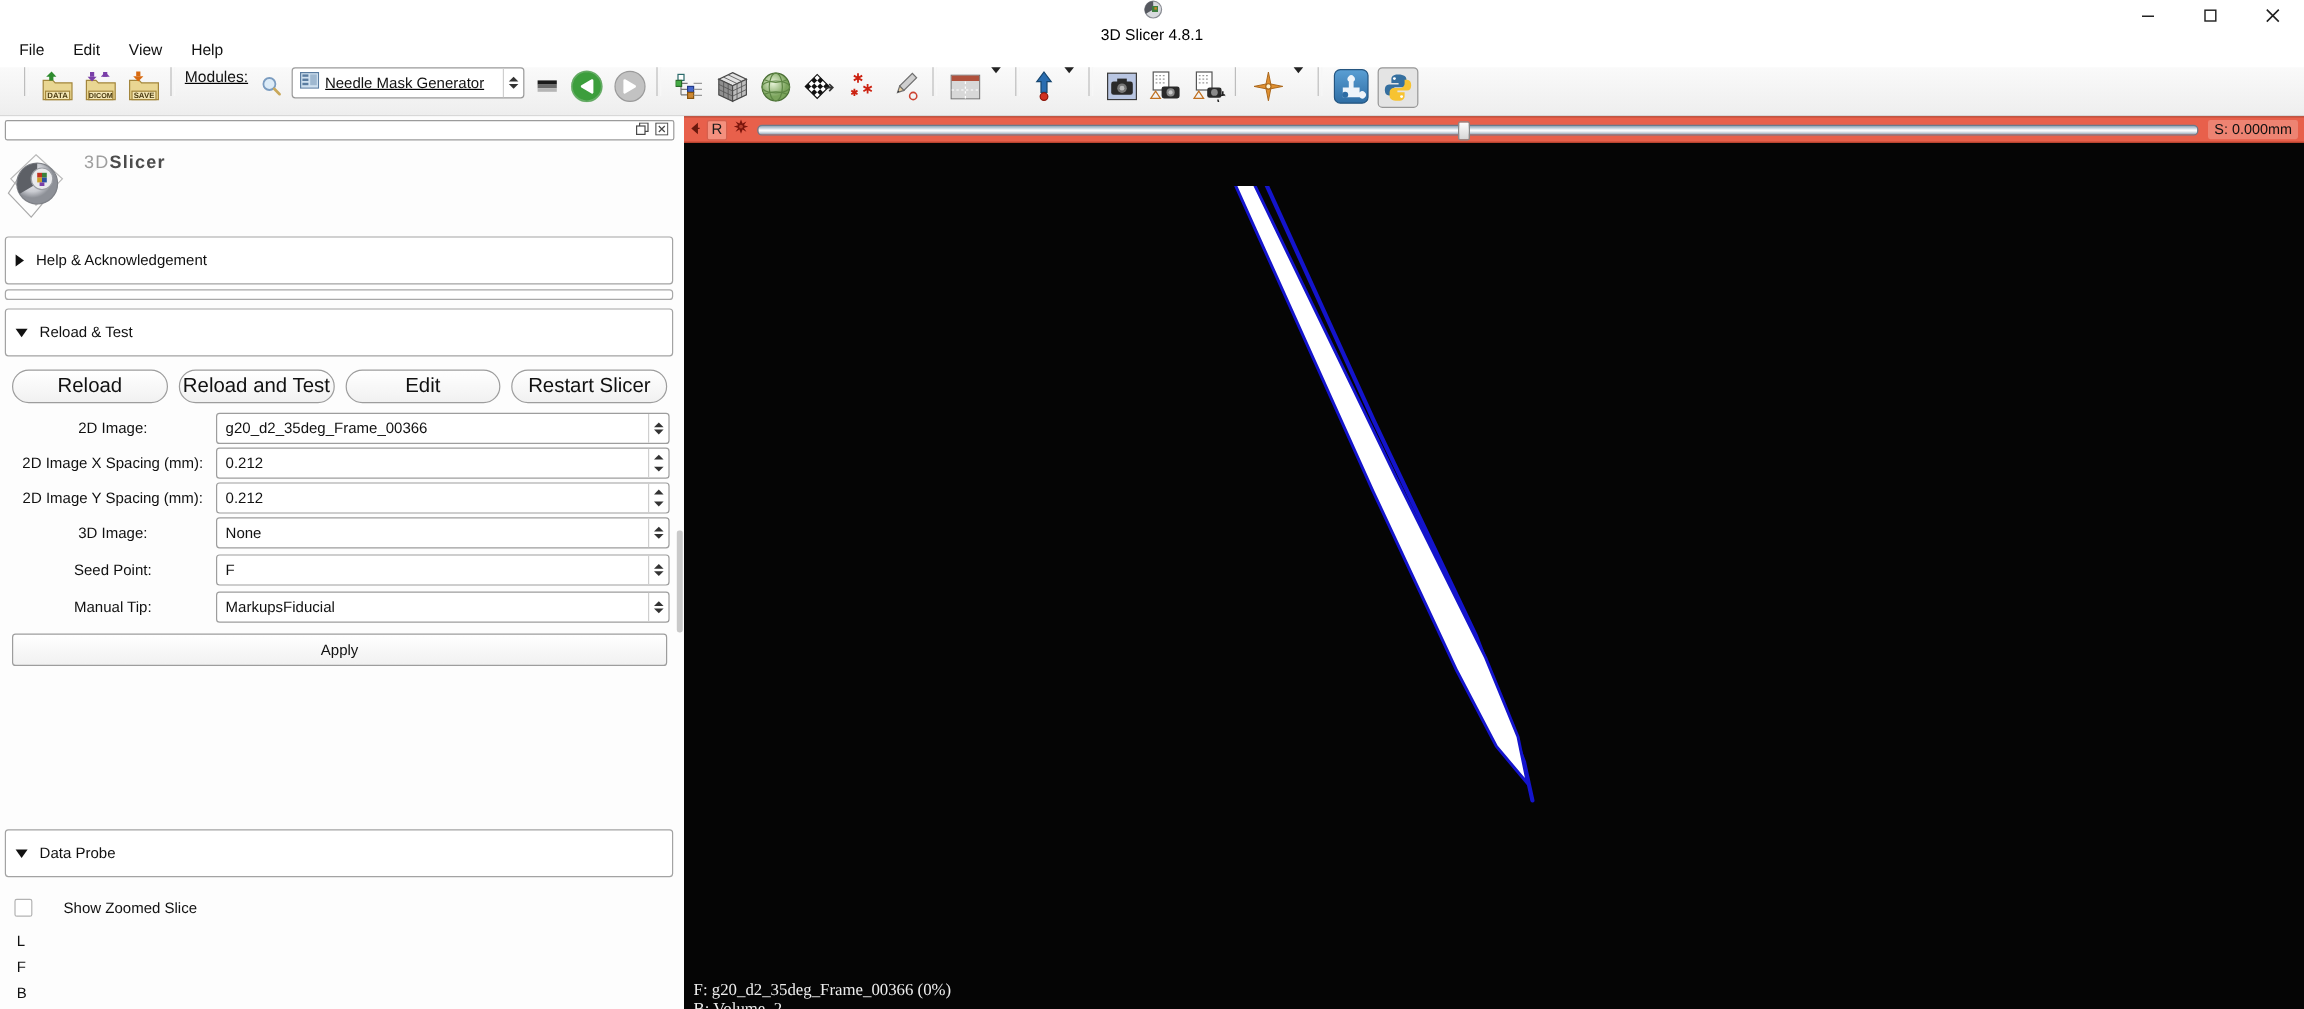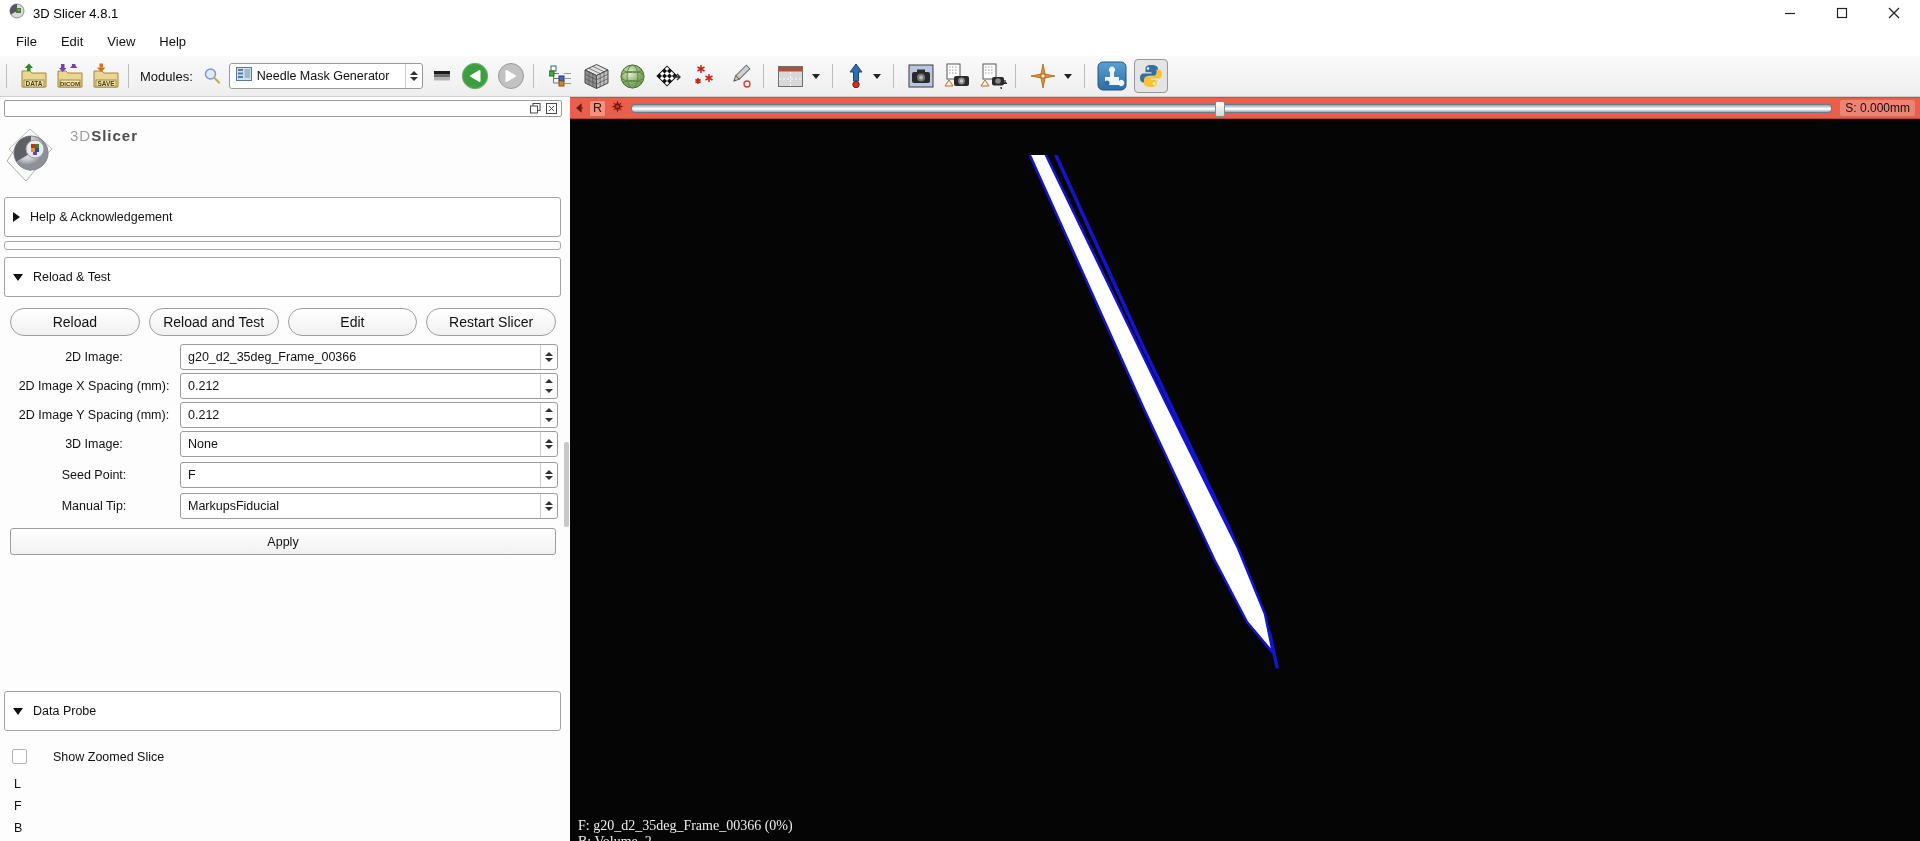--- a/index.html
+++ b/index.html
@@ -1,33 +1,33 @@
 <!DOCTYPE html>
 <html style="--slice_bar: #e8604b; --needle_outline: #1414cc; --needle_fill: #ffffff; --view_background: #050505;"><head>
 <meta charset="utf-8">
 <style>
   * { box-sizing: border-box; margin: 0; padding: 0; }
   html,body { width:1920px; height:841px; overflow:hidden;
     font-family:"Liberation Sans","DejaVu Sans",sans-serif; background:#fff; }
   #app { position:relative; width:1920px; height:841px; background:#fff; }
 
   
-  .titlebar { height:26px; display:flex; align-items:center; background:#ffffff; position:relative; }
+  .titlebar { height:26px; display:flex; align-items:center; background:#ffffff; position:relative;flex-direction:column; }
   .titlebar .appicon { margin:0 8px 0 9px; }
   .titlebar .title { font-size:13px; color:#000; }
   .wincontrols { position:absolute; right:0; top:0; height:26px; display:flex; }
   .winbtn { width:52px; height:26px; display:flex; align-items:center; justify-content:center; }
 
   
   .menubar { height:30px; display:flex; align-items:center; background:#ffffff; padding-left:4px; }
   .menuitem { font-size:13px; color:#111; padding:5px 12px; }
 
   
-  .toolbar { height:41px; display:flex; align-items:center; background:linear-gradient(#fafafa,#eeeeee);
-    border-bottom:1px solid #cfcfcf; padding-left:2px; }
+  .toolbar { height:41px; display:flex; align-items:flex-start; background:linear-gradient(#fafafa,#eeeeee);
+    border-bottom:1px solid #cfcfcf; padding-left:16px;text-decoration:underline; }
   .tb-grip { width:4px; height:24px; margin:0 6px 0 4px;
     border-left:1px solid #bdbdbd; border-right:1px solid #f7f7f7; }
   .tb-icon { width:32px; height:32px; display:flex; align-items:center; justify-content:center; margin:0 2px; }
   .tb-label { font-size:13px; color:#111; margin:0 6px 0 2px; }
   .tb-combo { width:194px; height:26px; border:1px solid #9a9a9a; border-radius:3px; background:#fff;
     display:flex; align-items:center; margin:0 4px; }
   .tb-combo .cicon { margin:0 5px 0 6px; }
   .tb-combo .ctext { flex:1; font-size:12.5px; color:#111; white-space:nowrap; overflow:hidden; }
   .combo-spin { width:17px; align-self:stretch; border-left:1px solid #cfcfcf; display:flex;
     flex-direction:column; align-items:center; justify-content:center; gap:2px; }
@@ -50,21 +50,21 @@
   .logo-text .lt1 { color:#9f9f9f; }
   .logo-text .lt2 { color:#4c4c4c; font-weight:bold; }
   .collapsible { margin:0 9px 0 4px; height:40px; border:1px solid #a3a3a3; border-radius:3px;
     background:#fff; display:flex; align-items:center; padding-left:8px; }
   .collapsible .clabel { font-size:12.5px; color:#111; margin-left:10px; }
   .ctri-right { width:0; height:0; border-top:5px solid transparent; border-bottom:5px solid transparent; border-left:7px solid #111; }
   .ctri-down { width:0; height:0; border-left:5px solid transparent; border-right:5px solid transparent; border-top:7px solid #111; }
   .thin-strip { margin:4px 9px 0 4px; height:9px; border:1px solid #a8a8a8; border-radius:3px; background:#fff; }
   .btn-row { margin:11px 14px 0 10px; display:flex; gap:9px; }
   .pbtn { flex:1; height:28px; border:1px solid #9d9d9d; border-radius:14px;
-    background:linear-gradient(#ffffff,#f1f1f1); font-size:14px; color:#111;
+    background:linear-gradient(#ffffff,#f1f1f1); font-size:17px; color:#111;
     display:flex; align-items:center; justify-content:center; }
   .field-row { margin:3px 12px 0 8px; height:26px; display:flex; align-items:center; }
   .flabel { width:172px; font-size:12.5px; color:#111; flex:none;text-align:center; }
   .fctl { flex:1; height:26px; border:1px solid #9d9d9d; border-radius:3px; background:#fff;
     display:flex; align-items:center; }
   .fctl .cval { flex:1; font-size:12.5px; color:#111; padding-left:7px; white-space:nowrap; overflow:hidden; }
   .spinbox-btns { width:17px; align-self:stretch; border-left:1px solid #cfcfcf; display:flex;
     flex-direction:column; align-items:center; justify-content:space-evenly; }
   .apply-btn { margin:9px 14px 0 10px; height:27px; border:1px solid #9d9d9d; border-radius:3px;
     background:linear-gradient(#ffffff,#f1f1f1); font-size:12.5px; color:#111;

